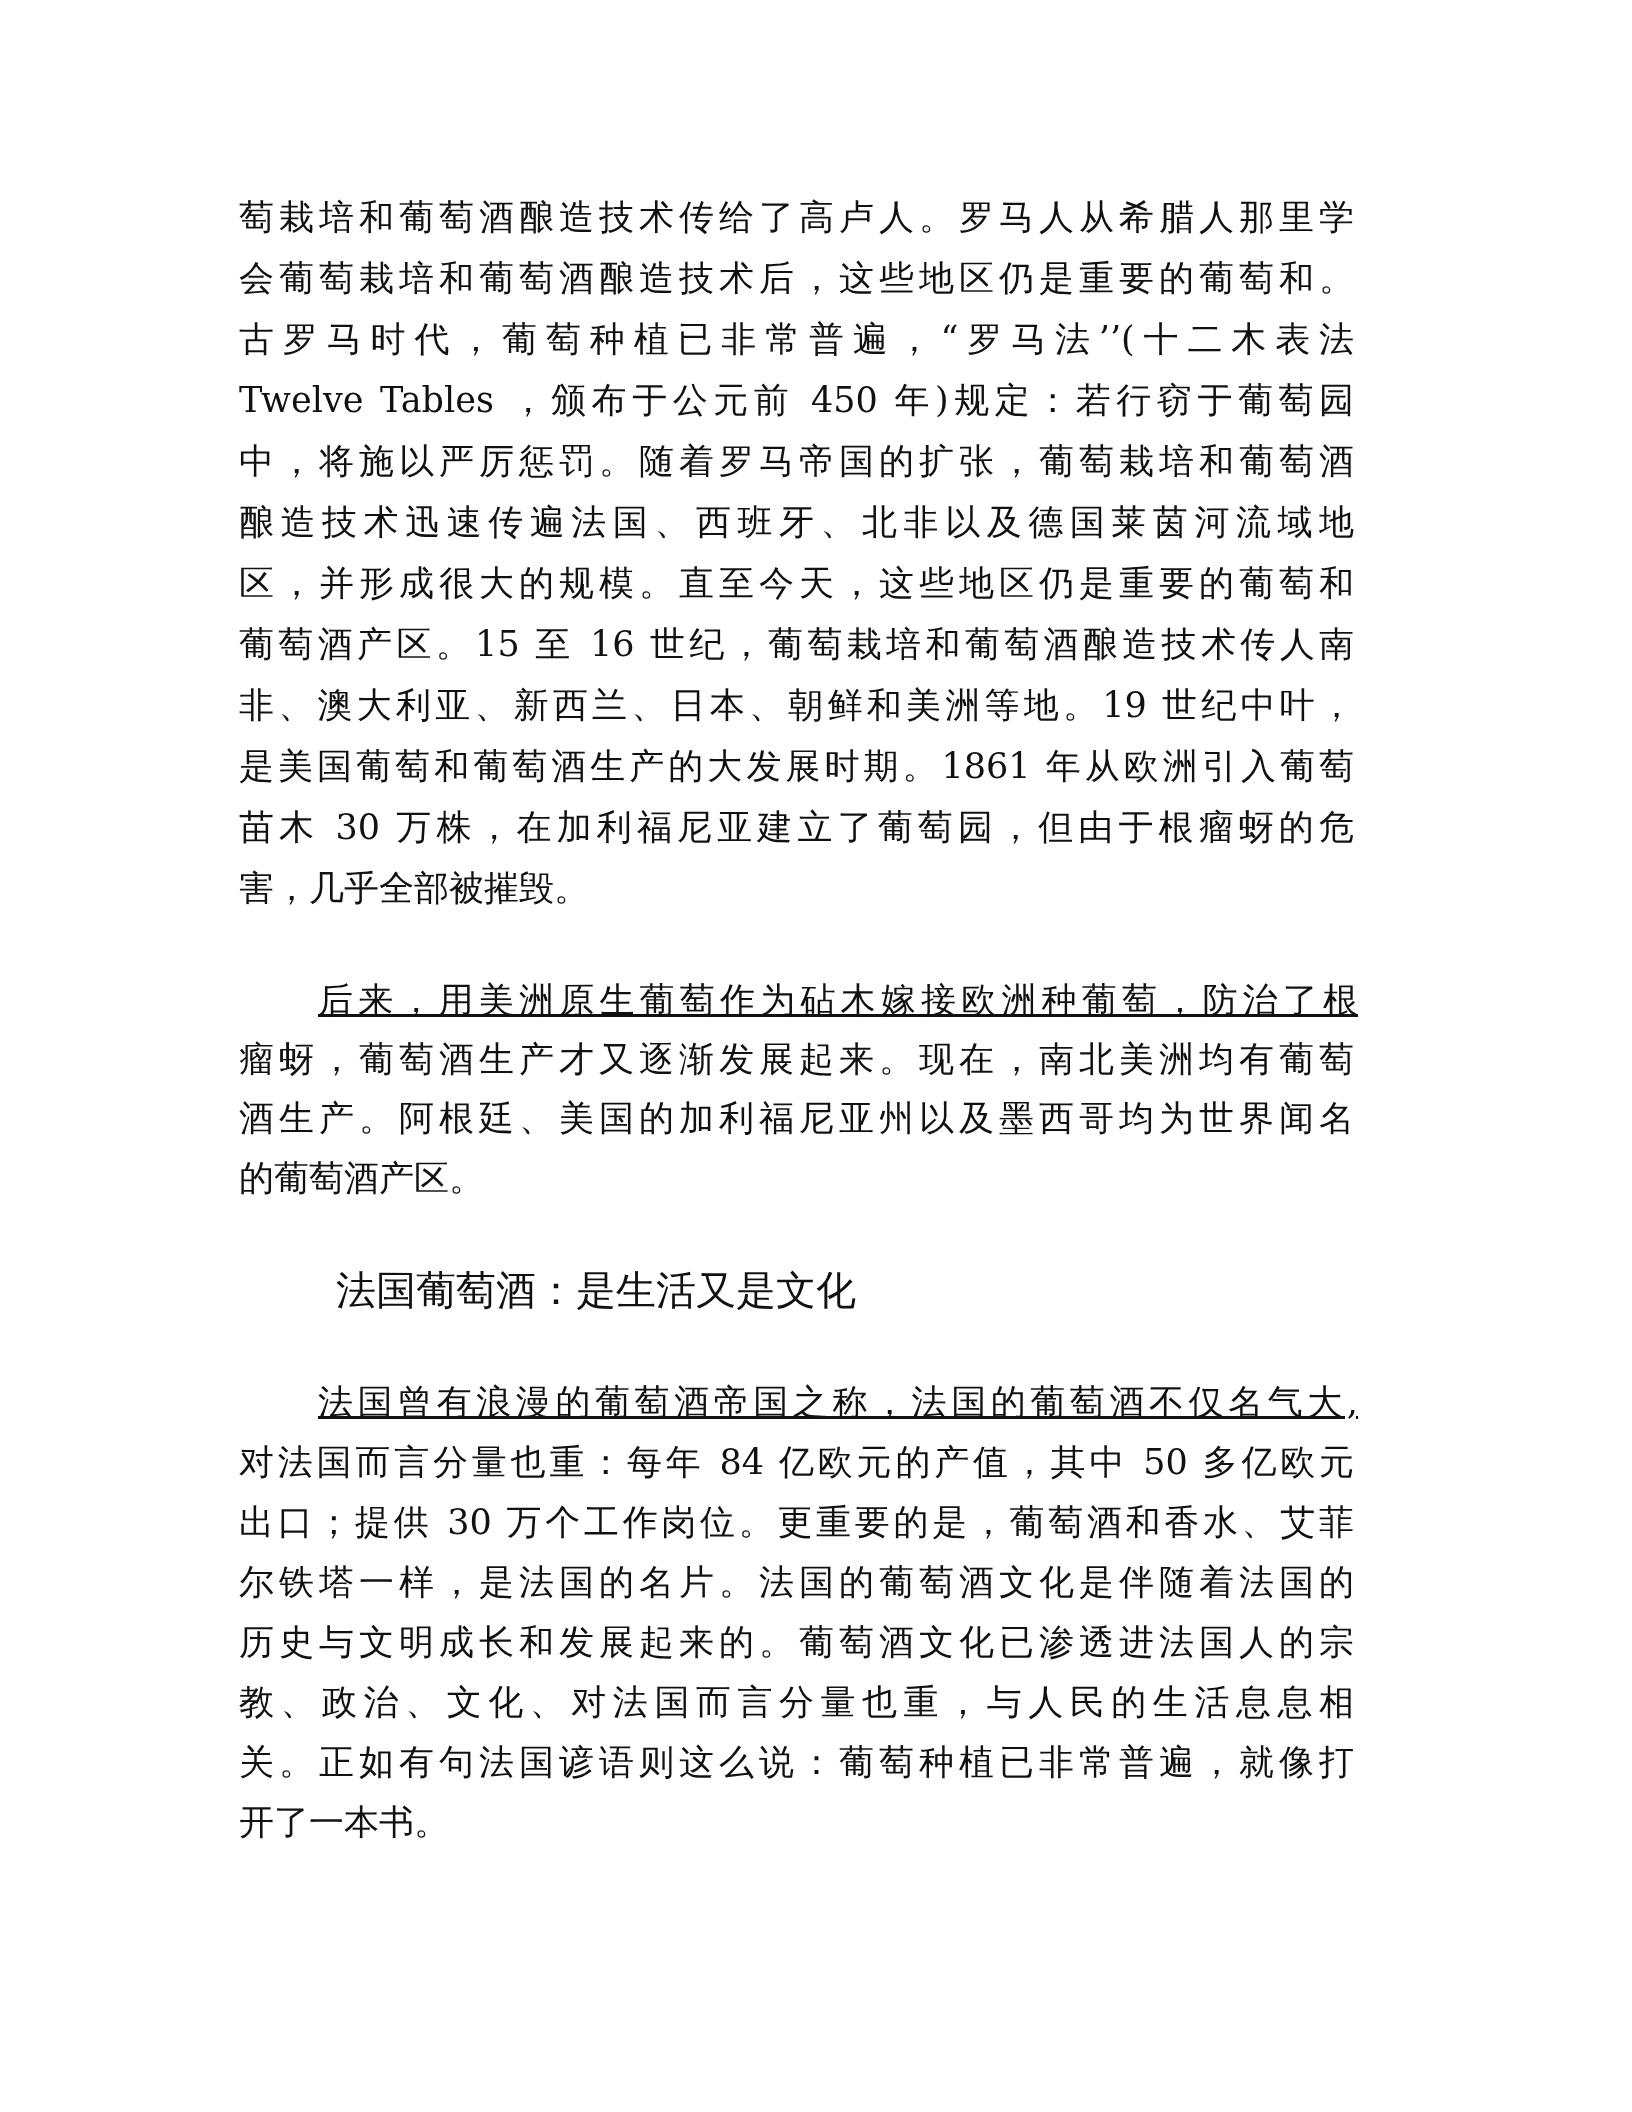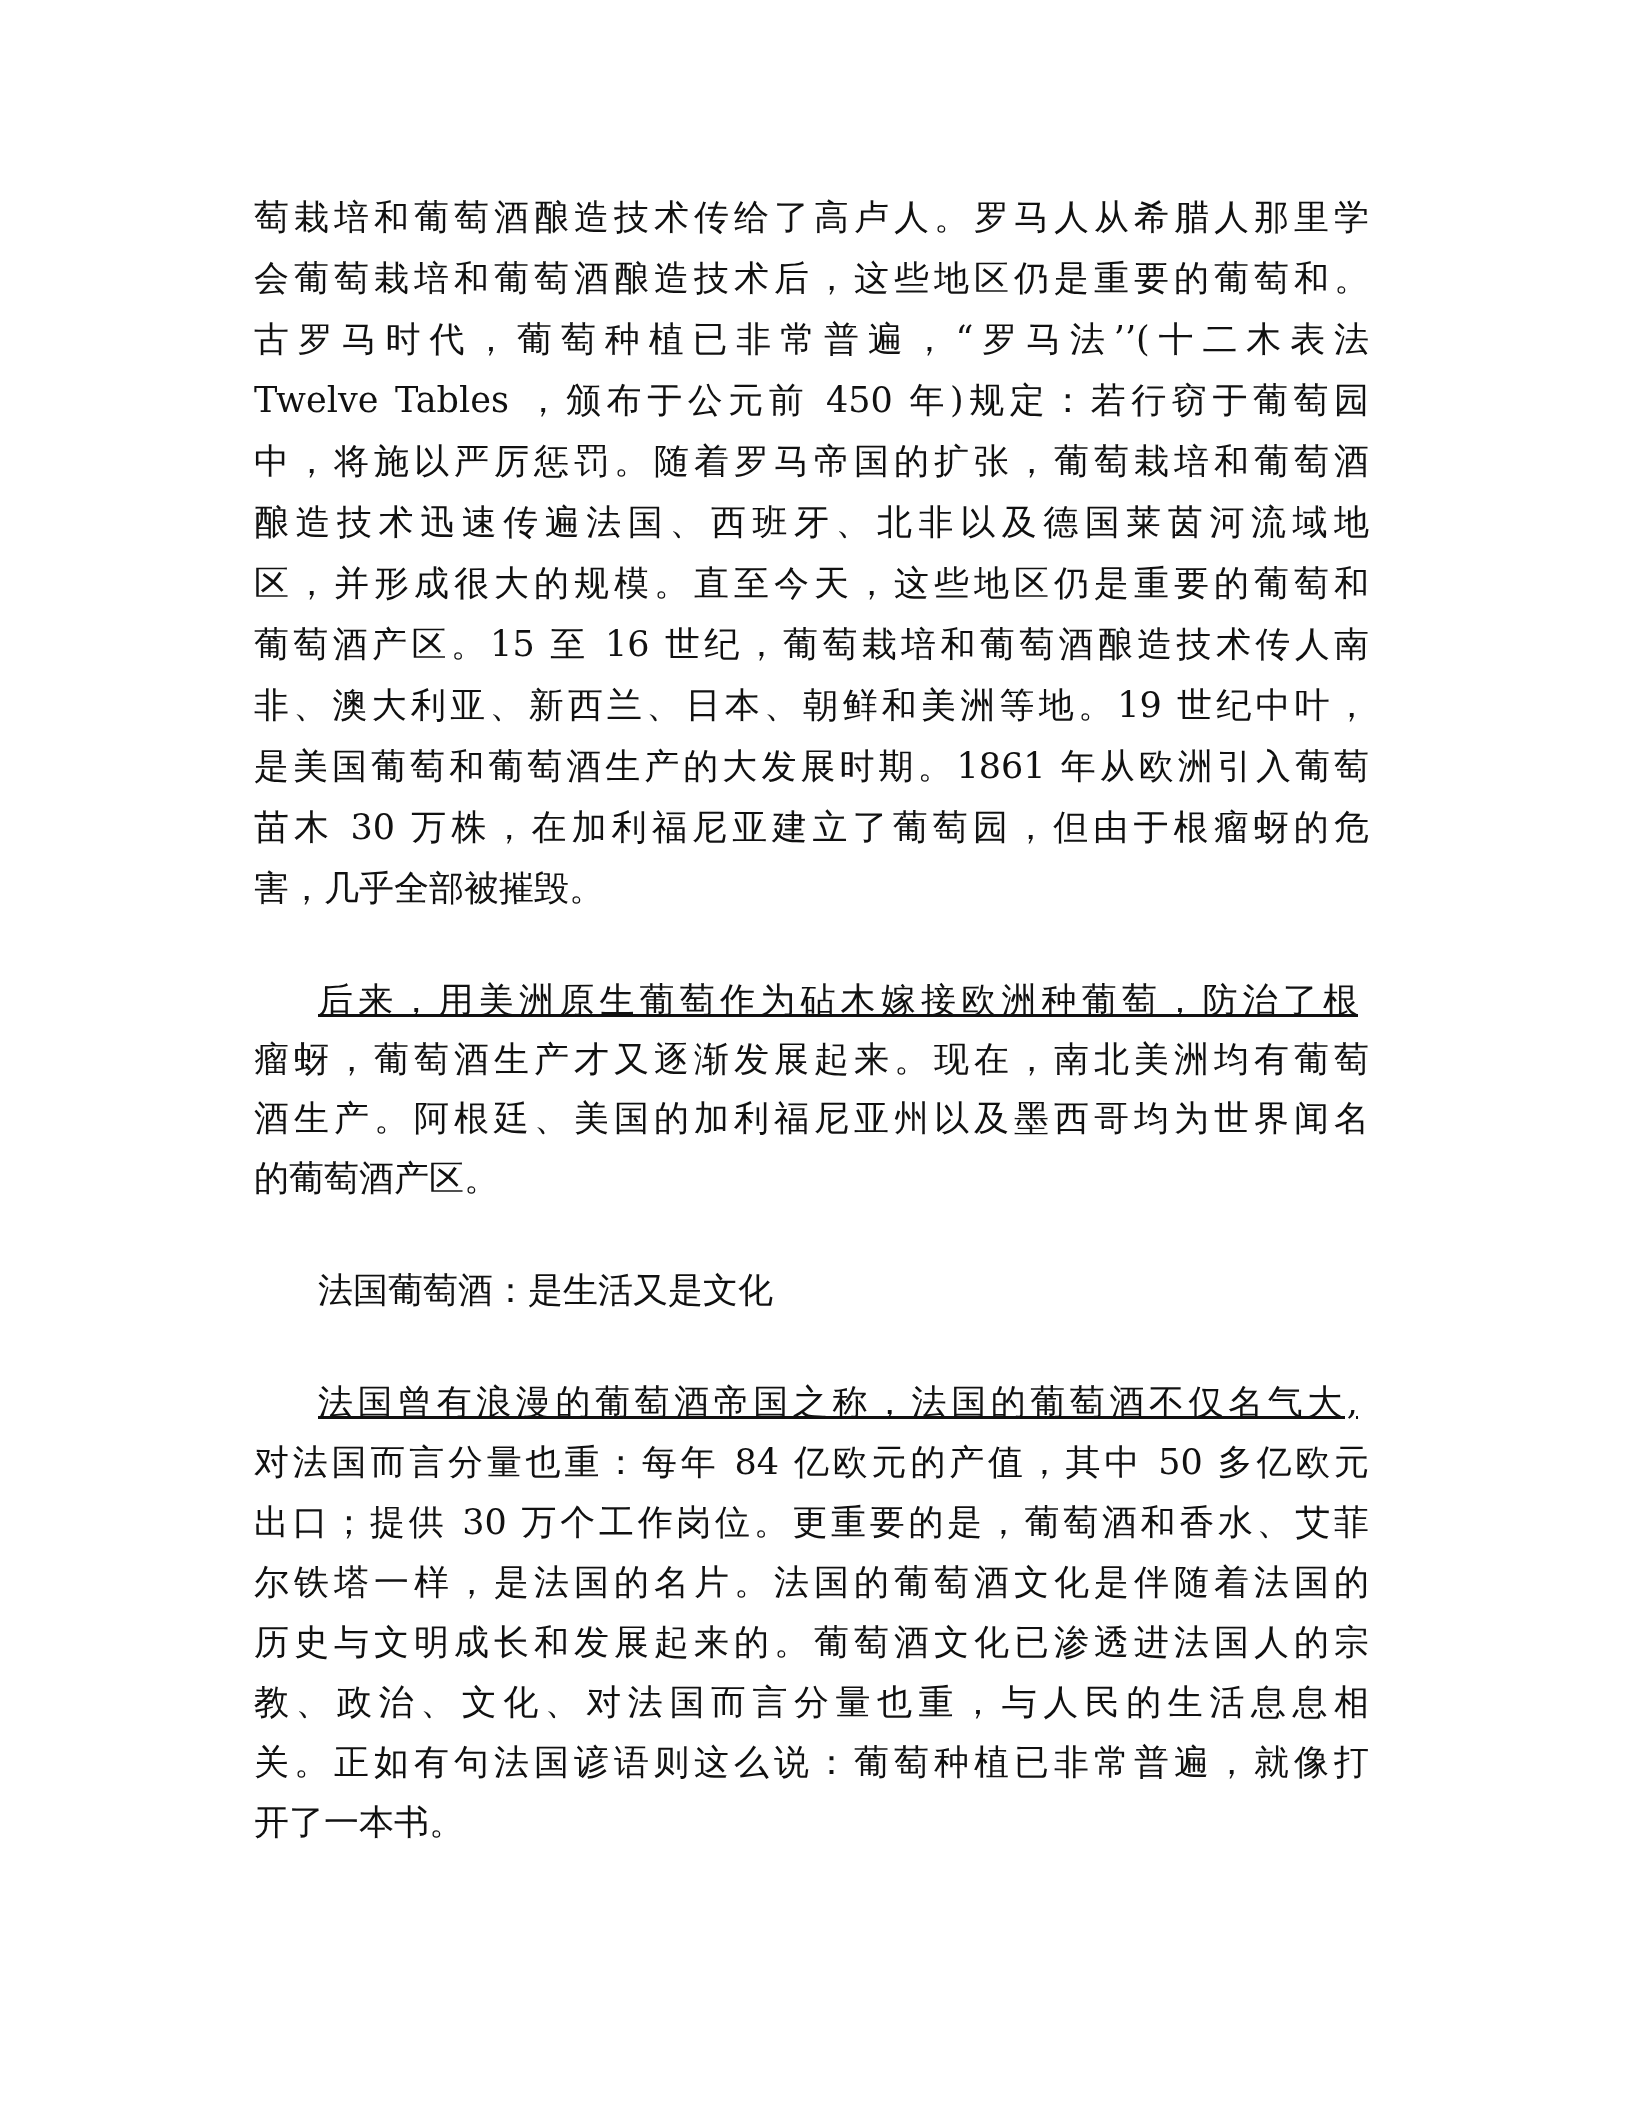--- a/index.html
+++ b/index.html
@@ -18,21 +18,21 @@
     .page {
       position: absolute;
       left: 0;
       top: 0;
       width: 1632px;
       height: 2112px;
       background: #ffffff;
     }
     .line {
       position: absolute;
-      left: 254px;
+      left: 239px;
       height: 46px;
       line-height: 46px;
       font-size: 35px;
       white-space: nowrap;
       letter-spacing: 0px;
       color: #111111;
     }
     .line.justify {
       width: 1115px;
       text-align: justify;
@@ -40,24 +40,24 @@
     }
     .line.indent {
       left: 318px;
     }
     .line.indent.justify {
       width: 1040px;
       text-decoration: underline;
     }
     .heading {
       position: absolute;
-      left: 318px;
+      left: 336px;
       height: 46px;
       line-height: 46px;
-      font-size: 35px;
+      font-size: 40px;
       white-space: nowrap;
       color: #111111;
     }
   </style>
 </head>
 <body>
 
 <div class="page">
 
   <div>

